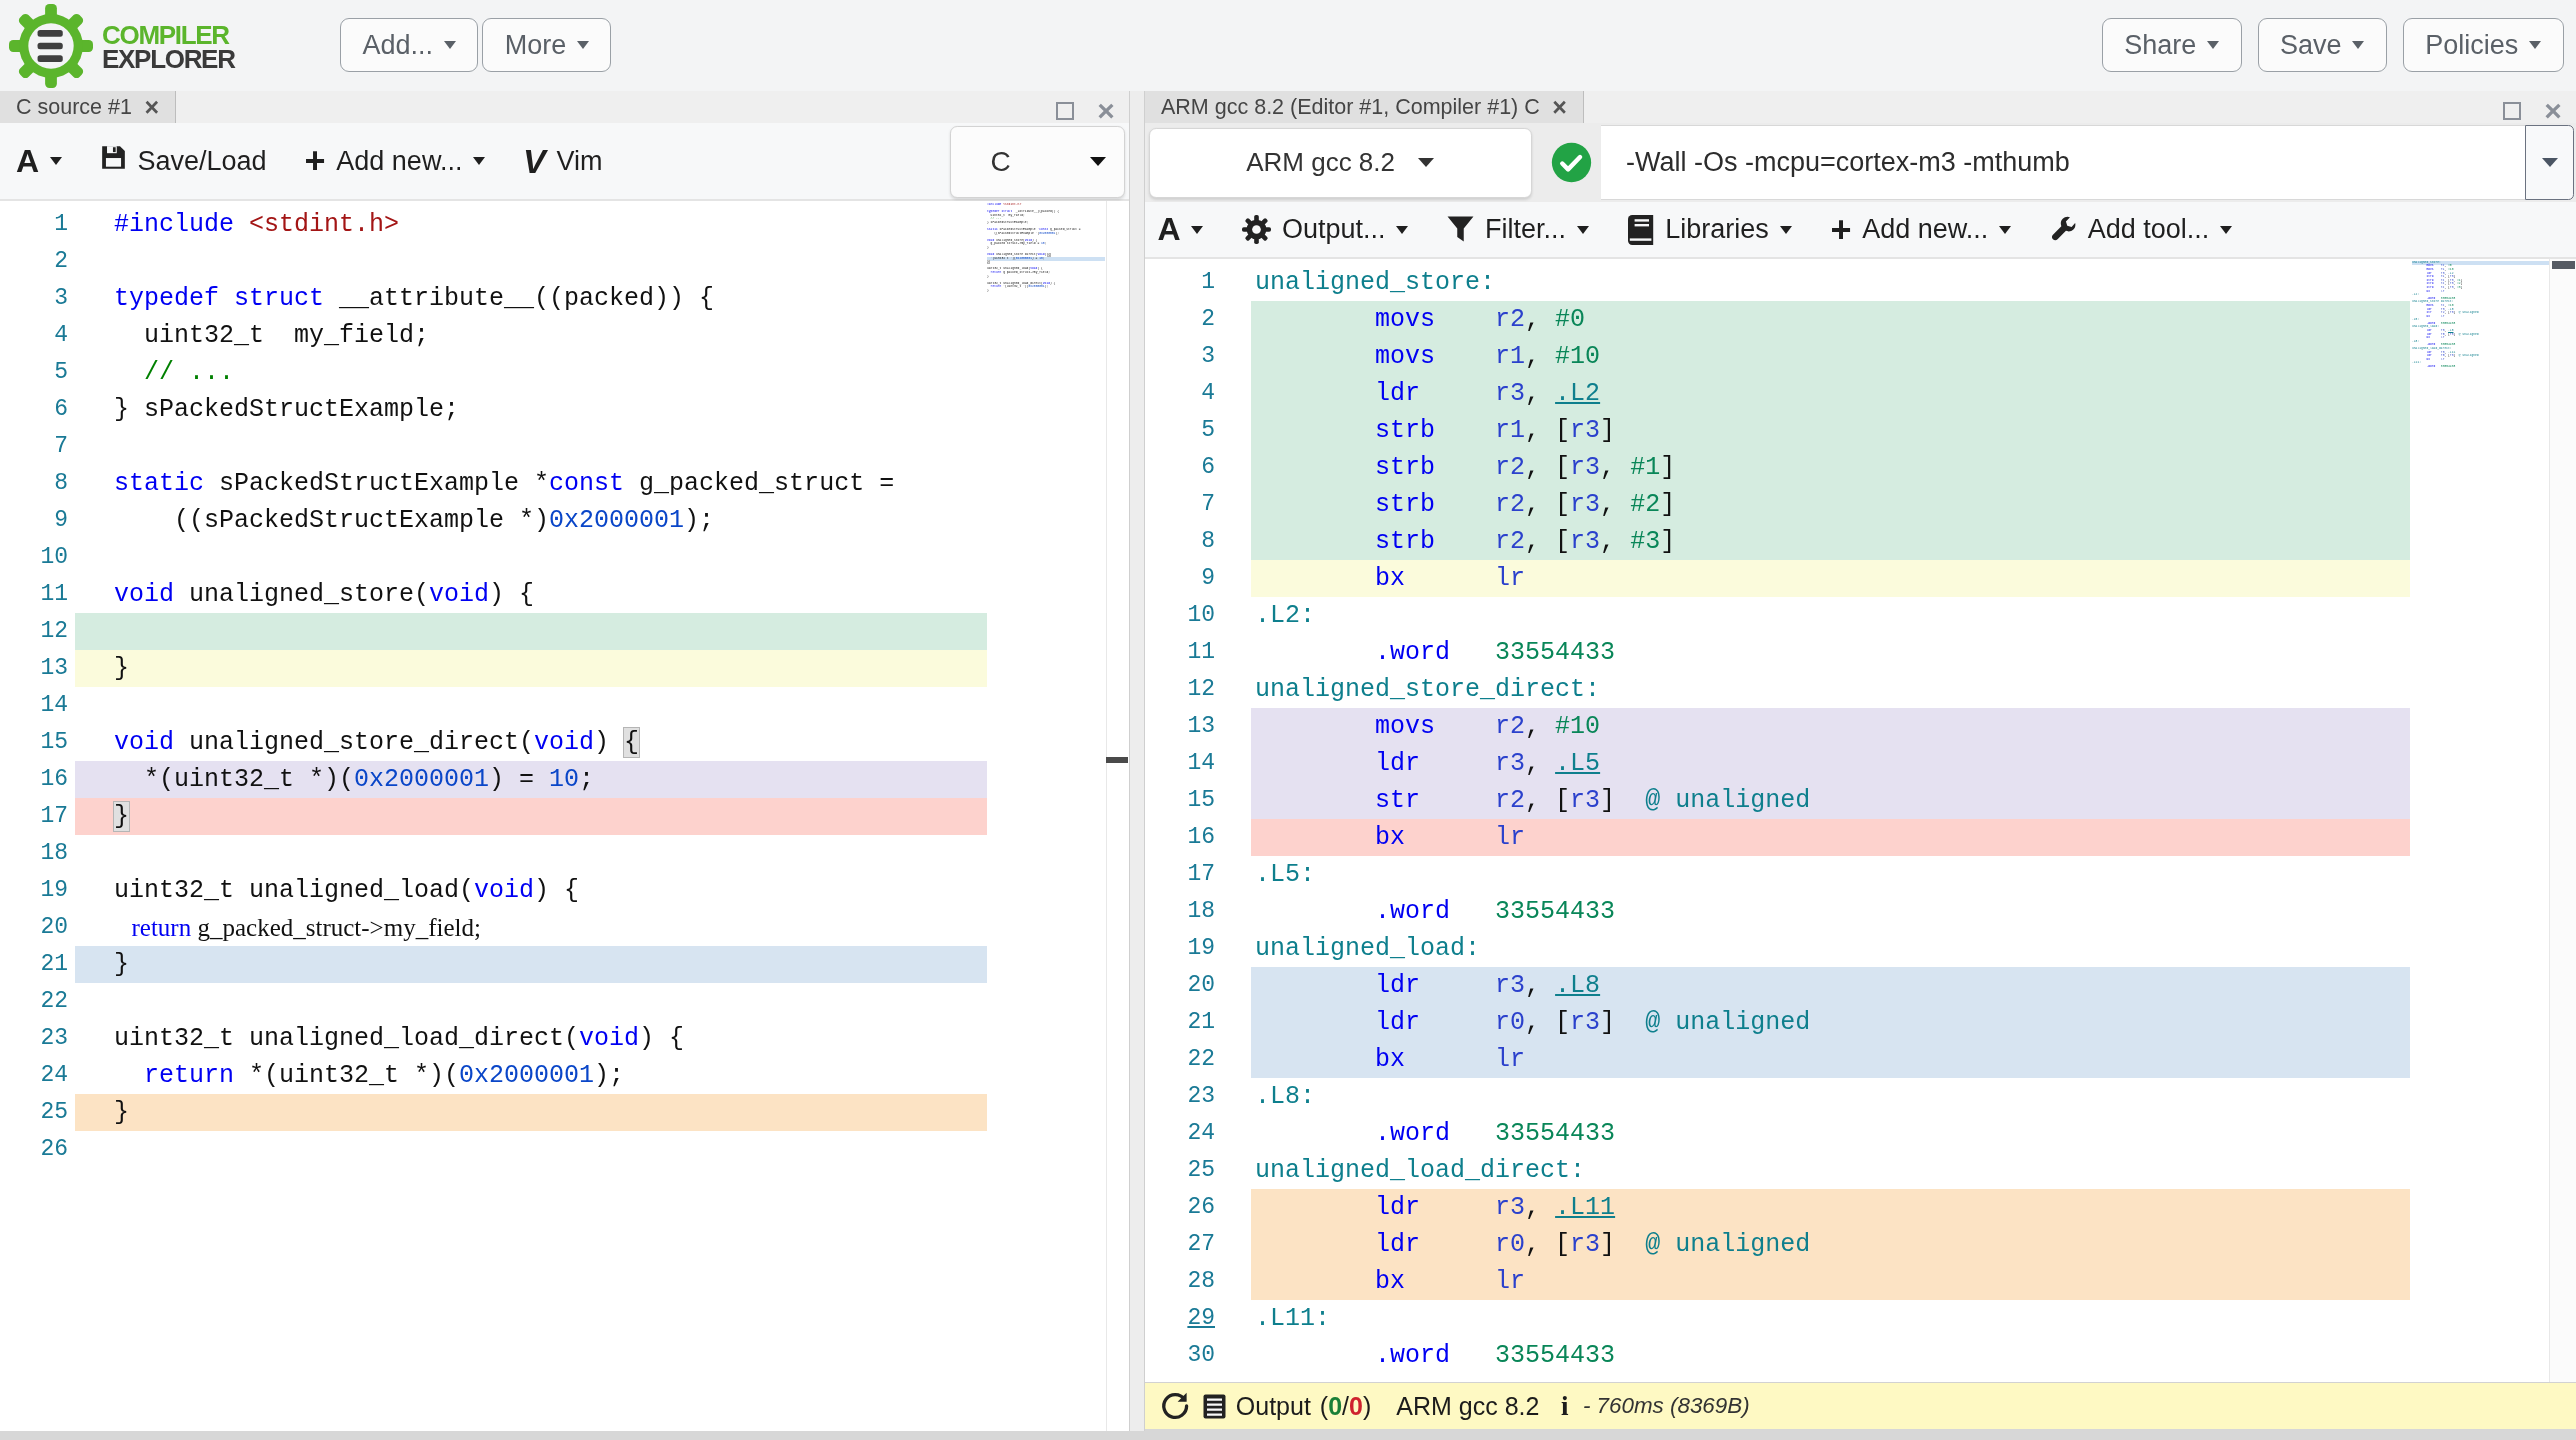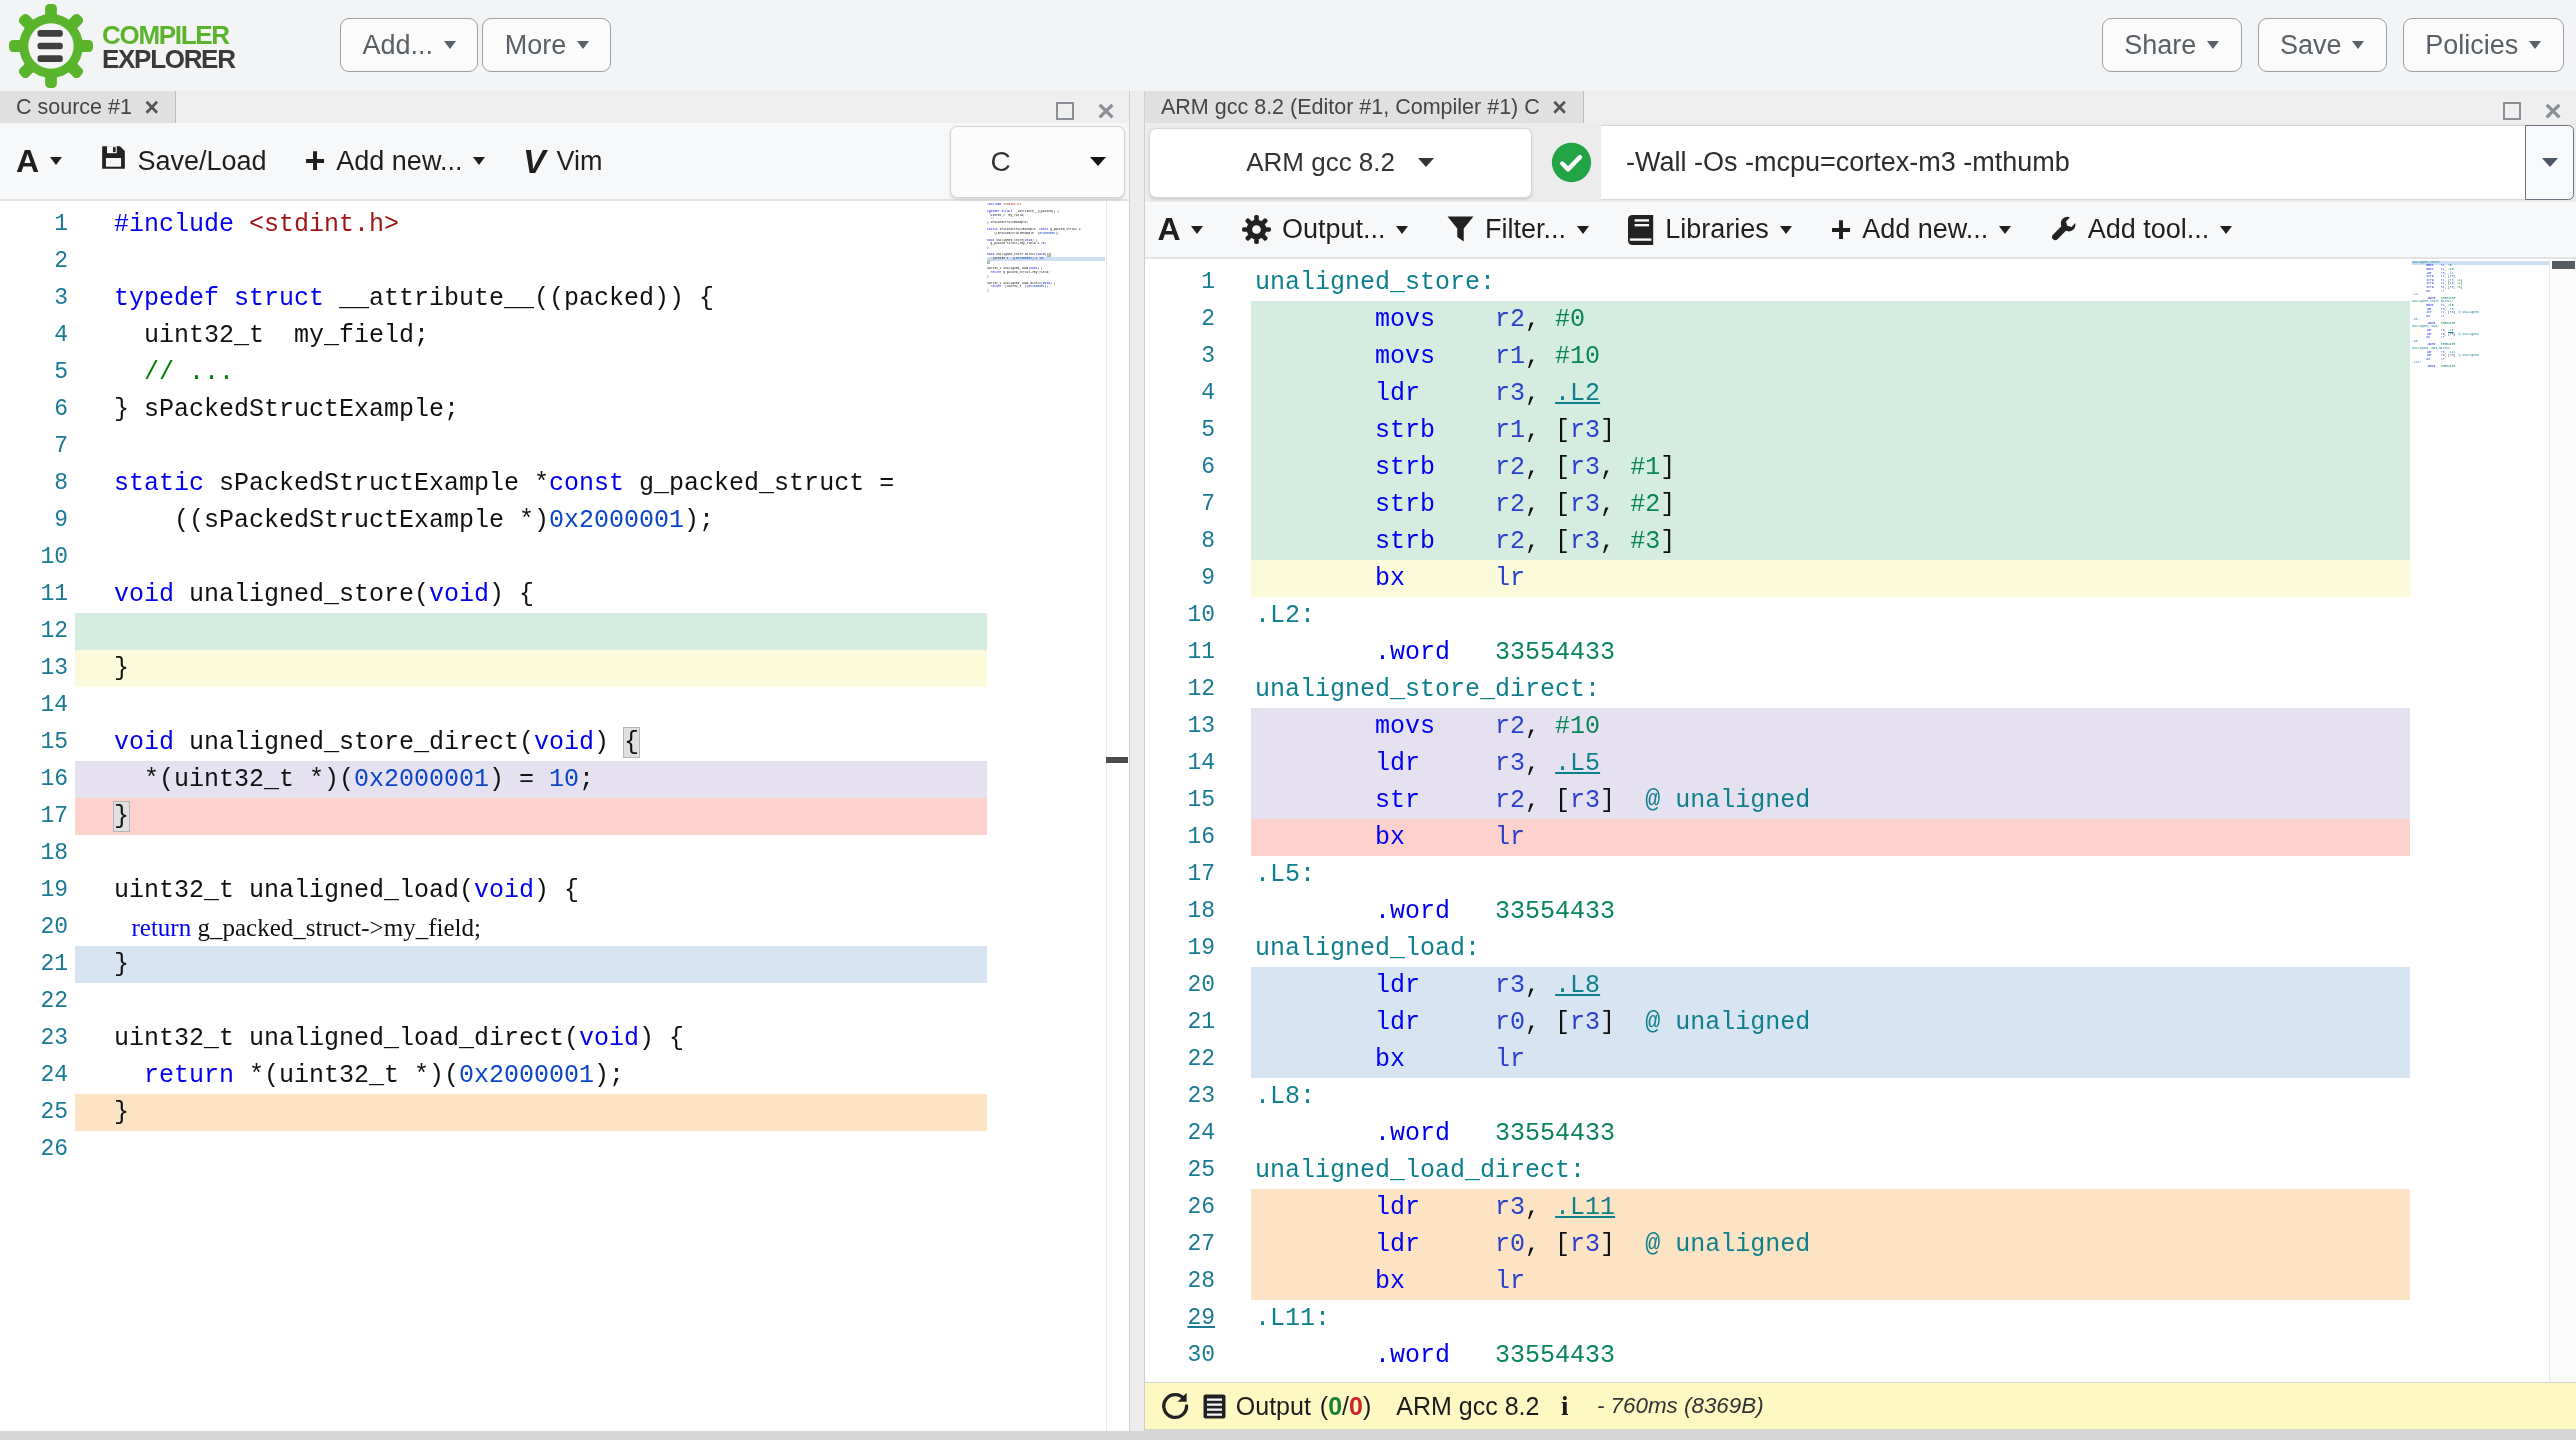--- a/index.html
+++ b/index.html
@@ -91,21 +91,21 @@
   .scrollgap{position:absolute;top:0;bottom:0;background:#fff;border-left:0.9px solid #e8e8e8;}
   .drag-handle{position:absolute;background:#4a4a4a;}
   .asm-scrollbar{position:absolute;top:0;bottom:0;background:#fbfbfb;border-left:0.9px solid #e8e8e8;}
   .asm-thumb{position:absolute;left:1.8px;top:1.8px;width:23px;height:8px;background:#565b63;}
   
   .status-bar{position:absolute;left:0;right:0;top:1291px;height:47px;background:#fef9c3;
               border-top:0.9px solid #d2d2d2;display:flex;align-items:center;gap:12.5px;
               padding-left:14.3px;font-size:25px;color:#1c1c1c;box-sizing:border-box;}
   .status-count-ok{color:var(--ok);font-weight:bold;}
   .status-count-err{color:var(--err);font-weight:bold;}
-  .status-timing{font-style:italic;font-size:22.4px;color:#333;margin-left:16px;}
+  .status-timing{font-style:italic;font-size:22.4px;color:#333;margin-left:2px;}
   .status-info{font-family:"Liberation Serif",serif;font-weight:bold;font-size:27px;margin-left:9px;}
   .status-compiler{margin-left:12.5px;}
 </style>
 </head>
 <body>
 
 <div class="app">
 
   <header class="navbar">
     <div class="logo">

